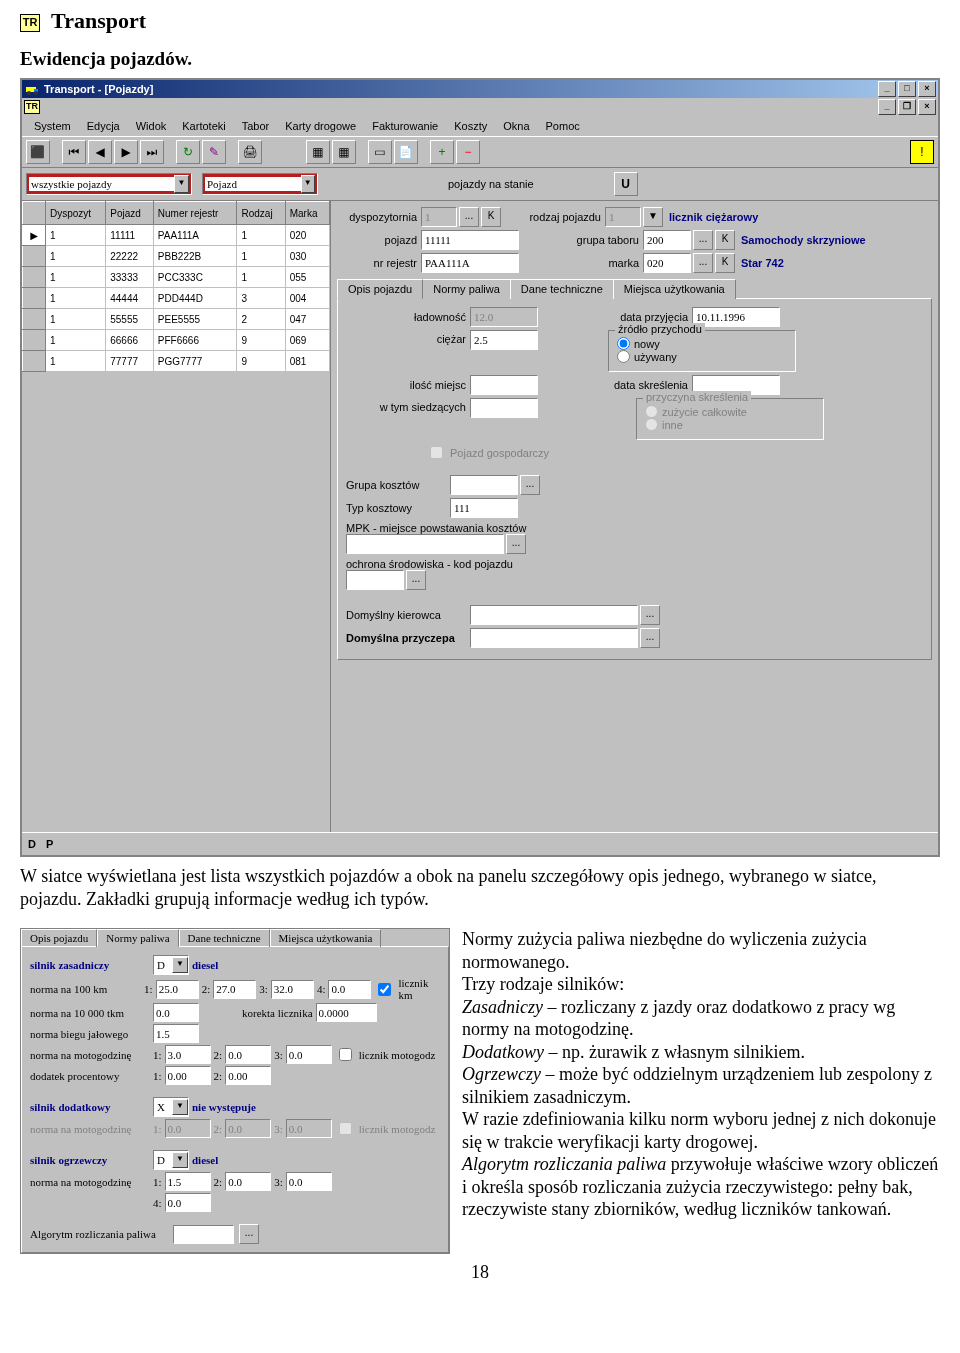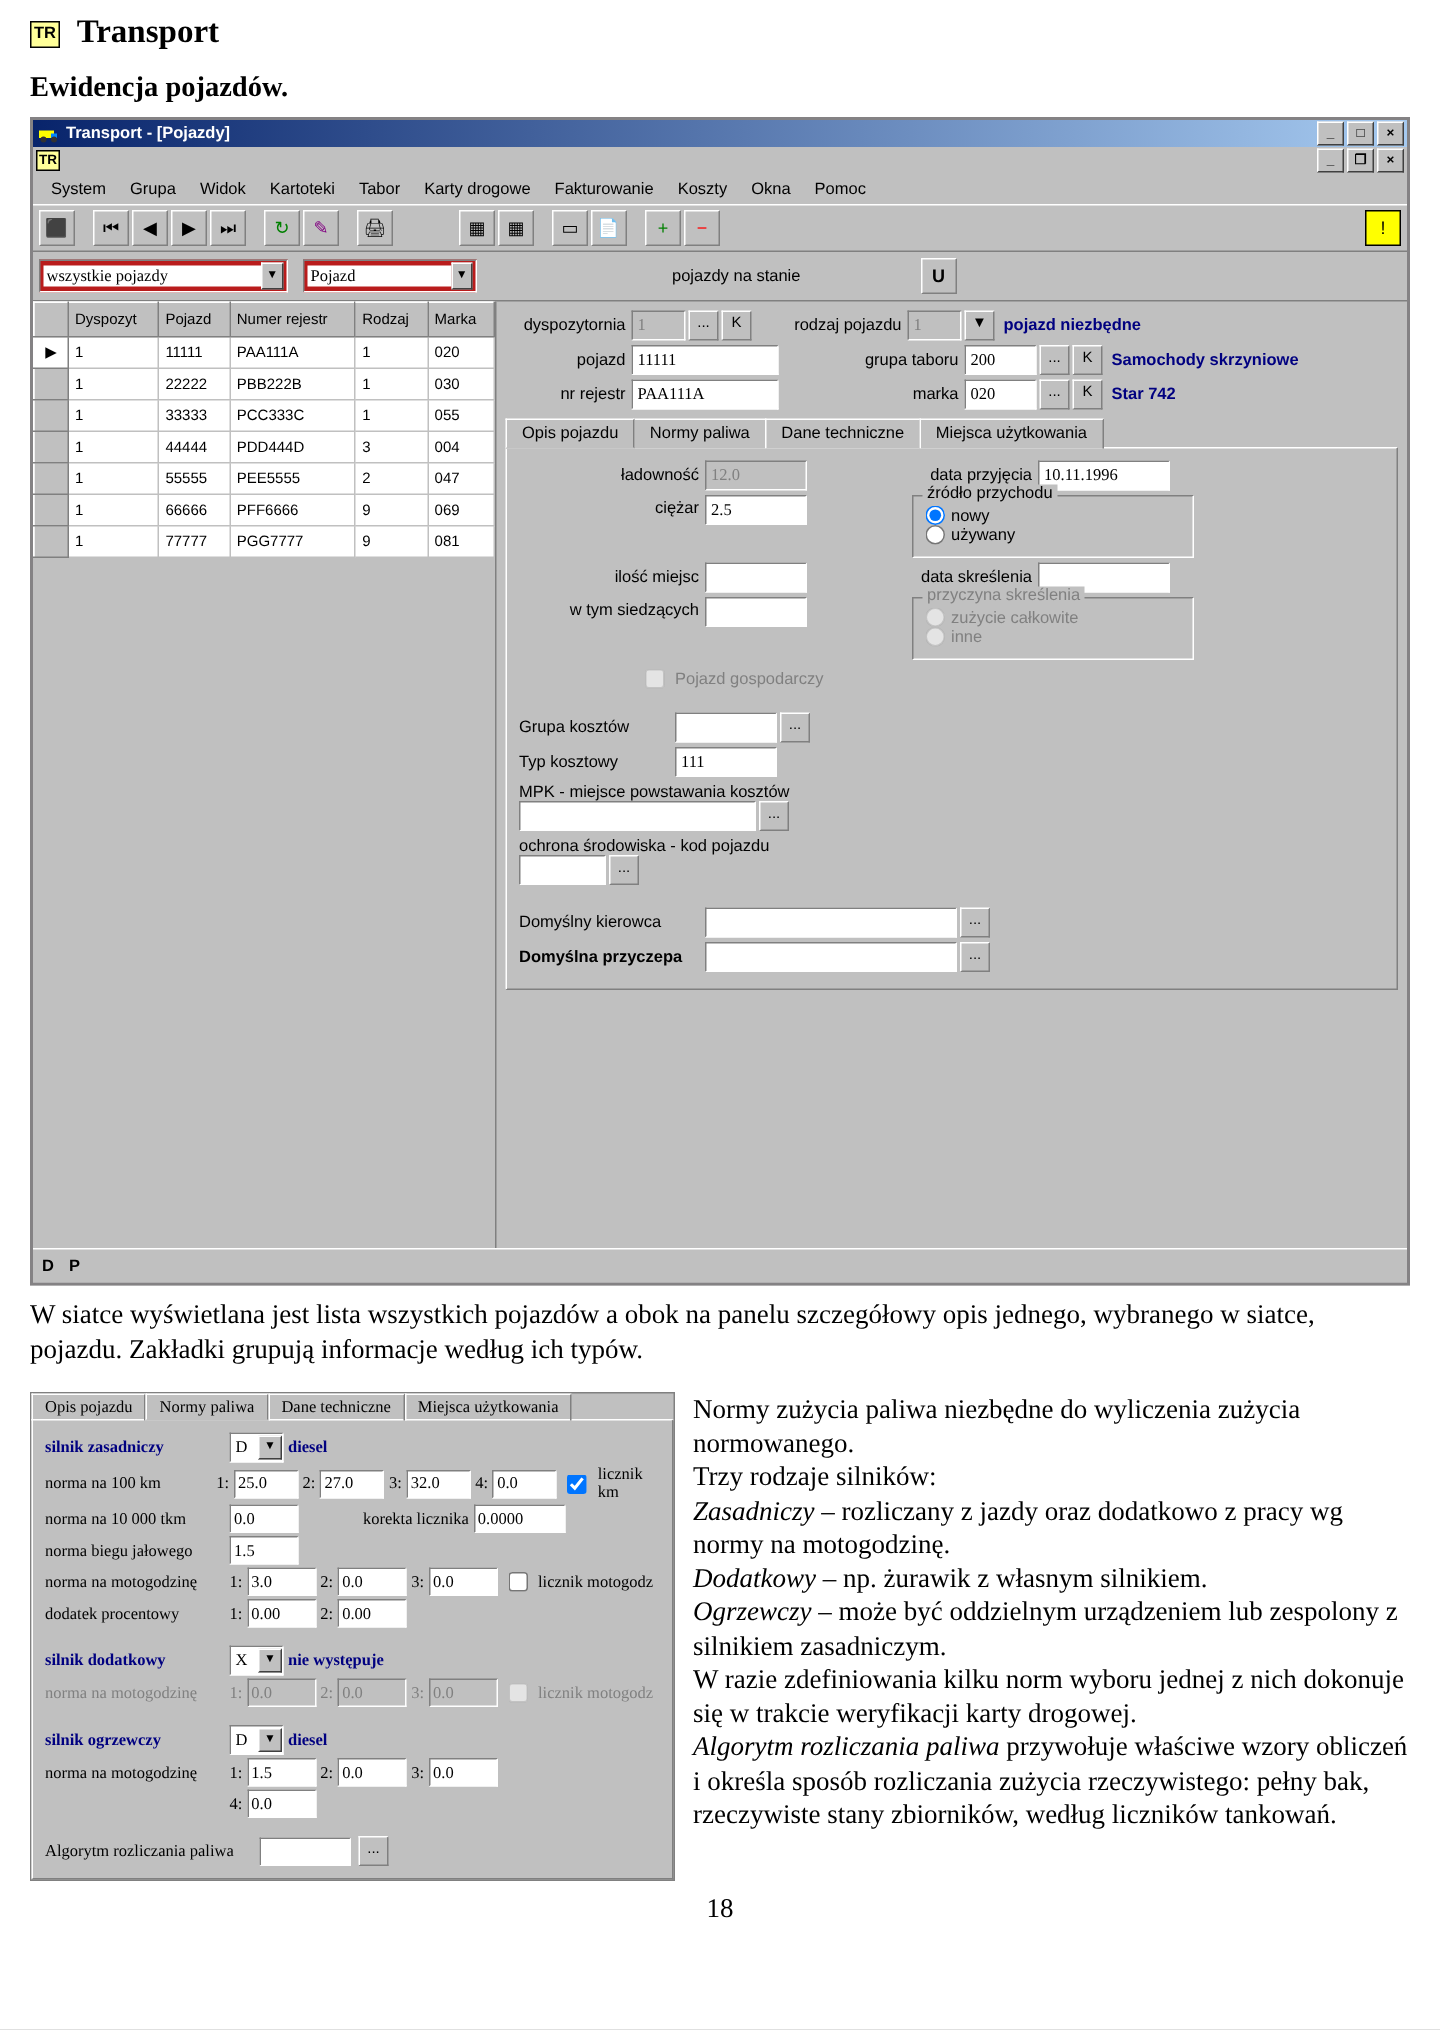--- a/index.html
+++ b/index.html
@@ -96,21 +96,21 @@
     <span class="tr-badge" style="width:14px;height:12px;font-size:9px;line-height:11px;">TR</span>
     <span class="spacer"></span>
     <div class="winbtns">
       <div class="winbtn">_</div>
       <div class="winbtn">❐</div>
       <div class="winbtn">×</div>
     </div>
   </div>
   <div class="menubar">
     <div class="mitem">System</div>
-    <div class="mitem">Grupa</div>
+    <div class="mitem">Edycja</div>
     <div class="mitem">Widok</div>
     <div class="mitem">Kartoteki</div>
     <div class="mitem">Tabor</div>
     <div class="mitem">Karty drogowe</div>
     <div class="mitem">Fakturowanie</div>
     <div class="mitem">Koszty</div>
     <div class="mitem">Okna</div>
     <div class="mitem">Pomoc</div>
   </div>
   <div class="toolbar">
@@ -230,21 +230,21 @@
 
     <div class="rightpane">
       <div class="form-row">
         <label style="width:80px;">dyspozytornia</label>
         <span class="txtin ro" style="width:28px;">1</span>
         <span class="minibtn">...</span>
         <span class="minibtn">K</span>
         <label style="width:100px;">rodzaj pojazdu</label>
         <span class="txtin ro" style="width:28px;">1</span>
         <span class="minibtn">▼</span>
-        <span class="bold-label">pojazd niezbędne</span>
+        <span class="bold-label">licznik ciężarowy</span>
       </div>
       <div class="form-row">
         <label style="width:80px;">pojazd</label>
         <span class="txtin" style="width:90px;">11111</span>
         <label style="width:120px;">grupa taboru</label>
         <span class="txtin" style="width:40px;">200</span>
         <span class="minibtn">...</span>
         <span class="minibtn">K</span>
         <span class="bold-label">Samochody skrzyniowe</span>
       </div>
@@ -290,21 +290,21 @@
         <div class="form-row">
           <label style="width:120px;">ilość miejsc</label>
           <span class="txtin" style="width:60px;"></span>
           <label style="width:150px;">data skreślenia</label>
           <span class="txtin" style="width:80px;"></span>
         </div>
         <div class="form-row" style="align-items:flex-start;">
           <label style="width:120px;padding-top:3px;">w tym siedzących</label>
           <span class="txtin" style="width:60px;"></span>
           <div style="width:70px;"></div>
-          <div class="groupbox disabled" style="width:170px;margin-top:0;">
+          <div class="groupbox disabled" style="width:170px;margin-top:0;margin-left:28px;">
             <span class="legend">przyczyna skreślenia</span>
             <div class="radio">
                   <input type="radio" disabled="" style="">
                   <span>zużycie całkowite</span>
                 </div>
             <div class="radio">
                   <input type="radio" disabled="" style="">
                   <span>inne</span>
                 </div>
           </div>

